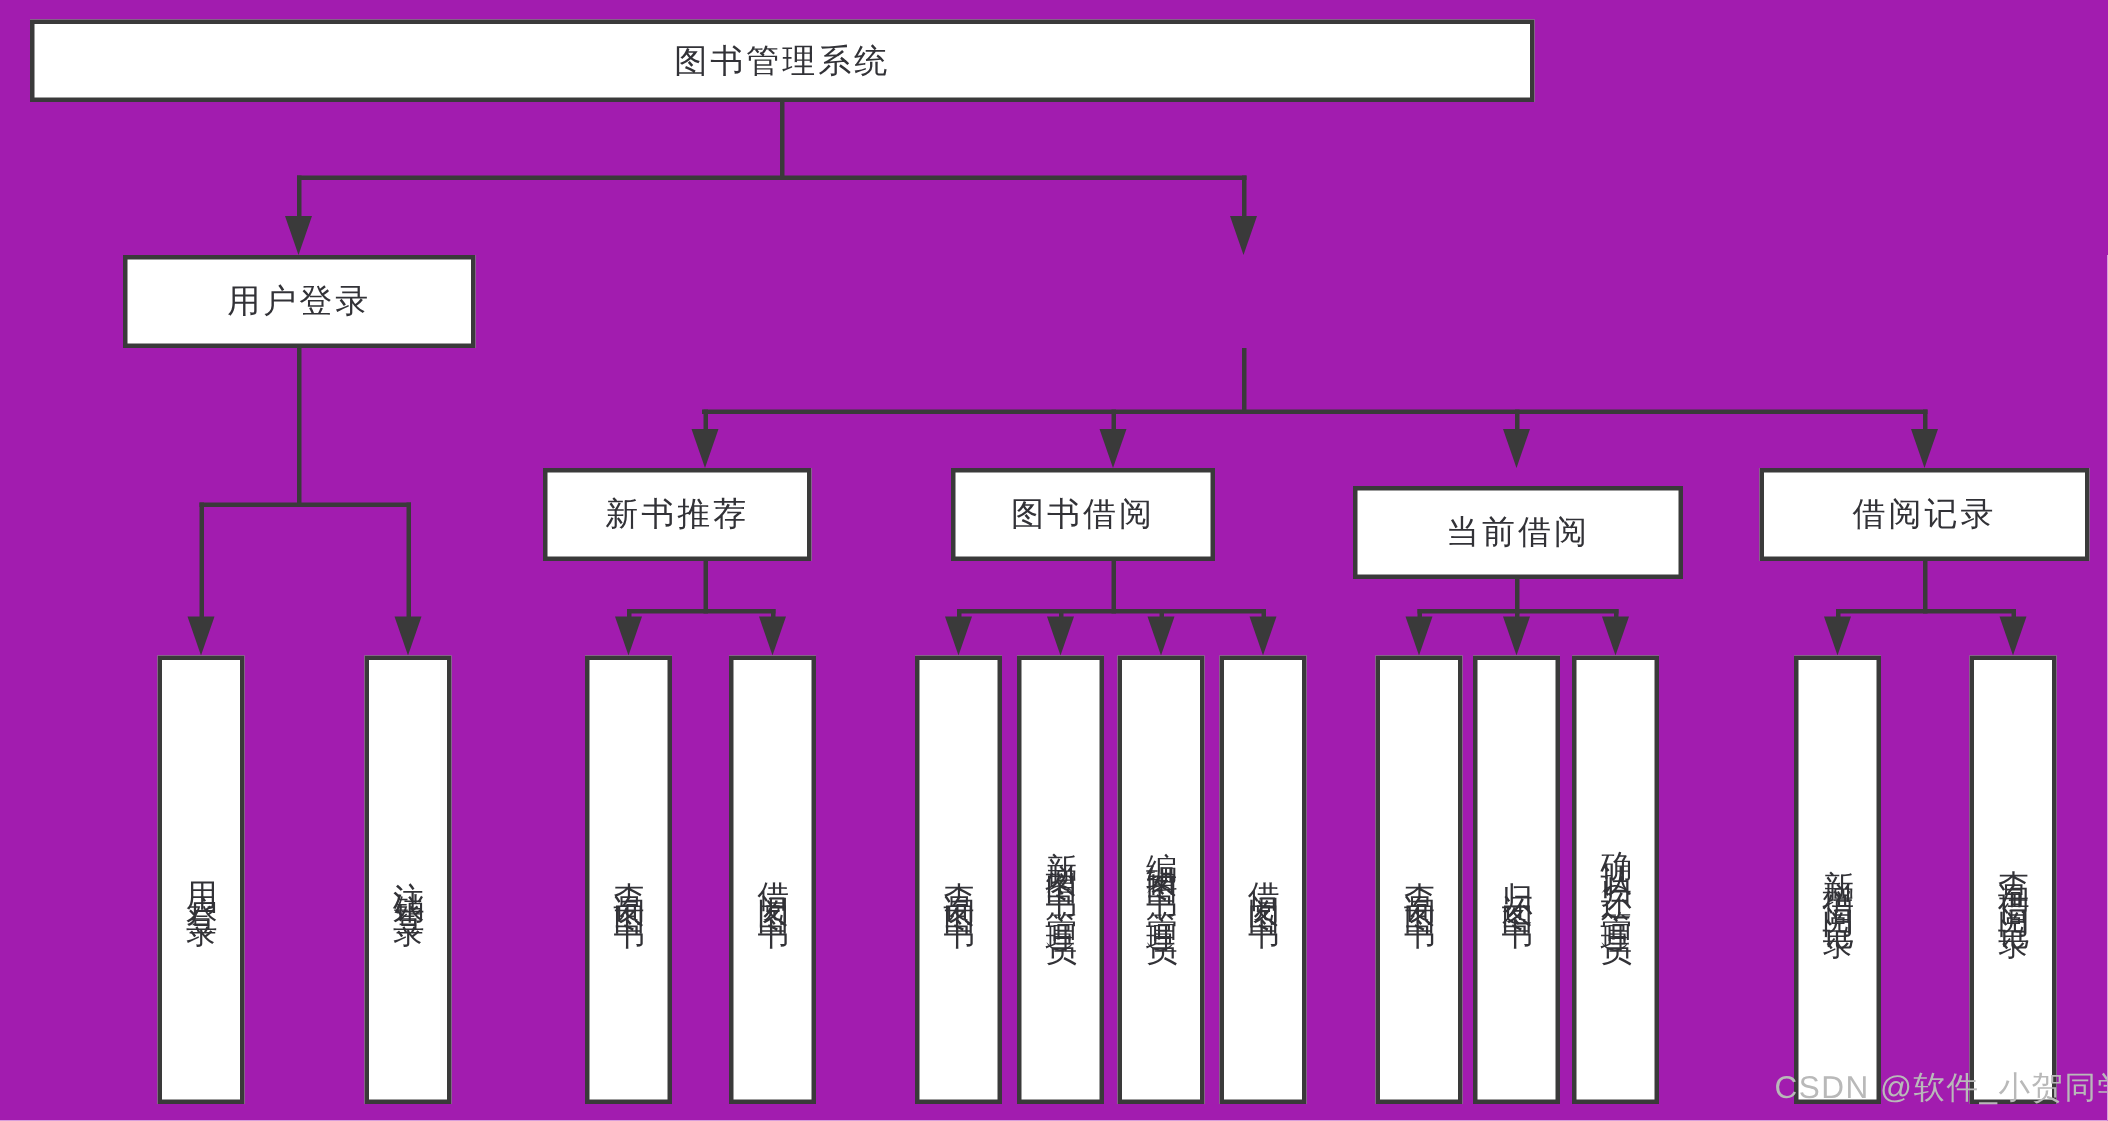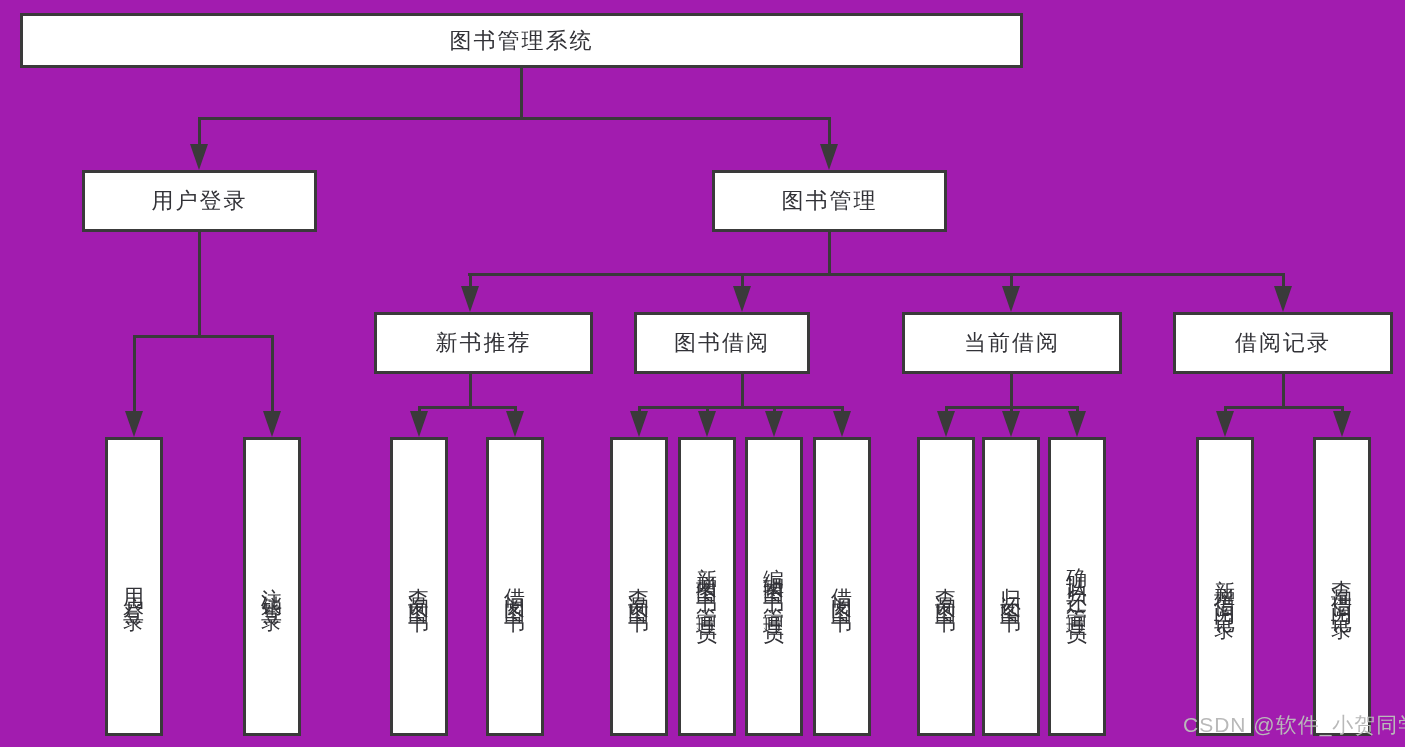--- a/index.html
+++ b/index.html
@@ -35,31 +35,28 @@
 
 <div class="canvas">
 
   <div class="box hbox" style="left:20px;top:13px;width:1003px;height:55px">
     <span>图书管理系统</span>
   </div>
 
   <div class="box hbox" style="left:82px;top:170px;width:235px;height:62px">
     <span>用户登录</span>
   </div>
-  <div class="box hbox" style="left:712px;top:170px;width:235px;height:62px">
-    <span>图书管理</span>
-  </div>
 
-  <div class="box hbox" style="left:374px;top:312px;width:219px;height:62px">
+  <div class="box hbox" style="left:362px;top:312px;width:179px;height:62px">
     <span>新书推荐</span>
   </div>
   <div class="box hbox" style="left:634px;top:312px;width:176px;height:62px">
     <span>图书借阅</span>
   </div>
-  <div class="box hbox" style="left:902px;top:312px;width:220px;height:62px">
+  <div class="box hbox" style="left:902px;top:324px;width:220px;height:62px">
     <span>当前借阅</span>
   </div>
   <div class="box hbox" style="left:1173px;top:312px;width:220px;height:62px">
     <span>借阅记录</span>
   </div>
 
   <div class="box vbox" style="left:105px;top:437px;width:58px;height:299px">
     <span>用户登录</span>
   </div>
   <div class="box vbox" style="left:243px;top:437px;width:58px;height:299px">

